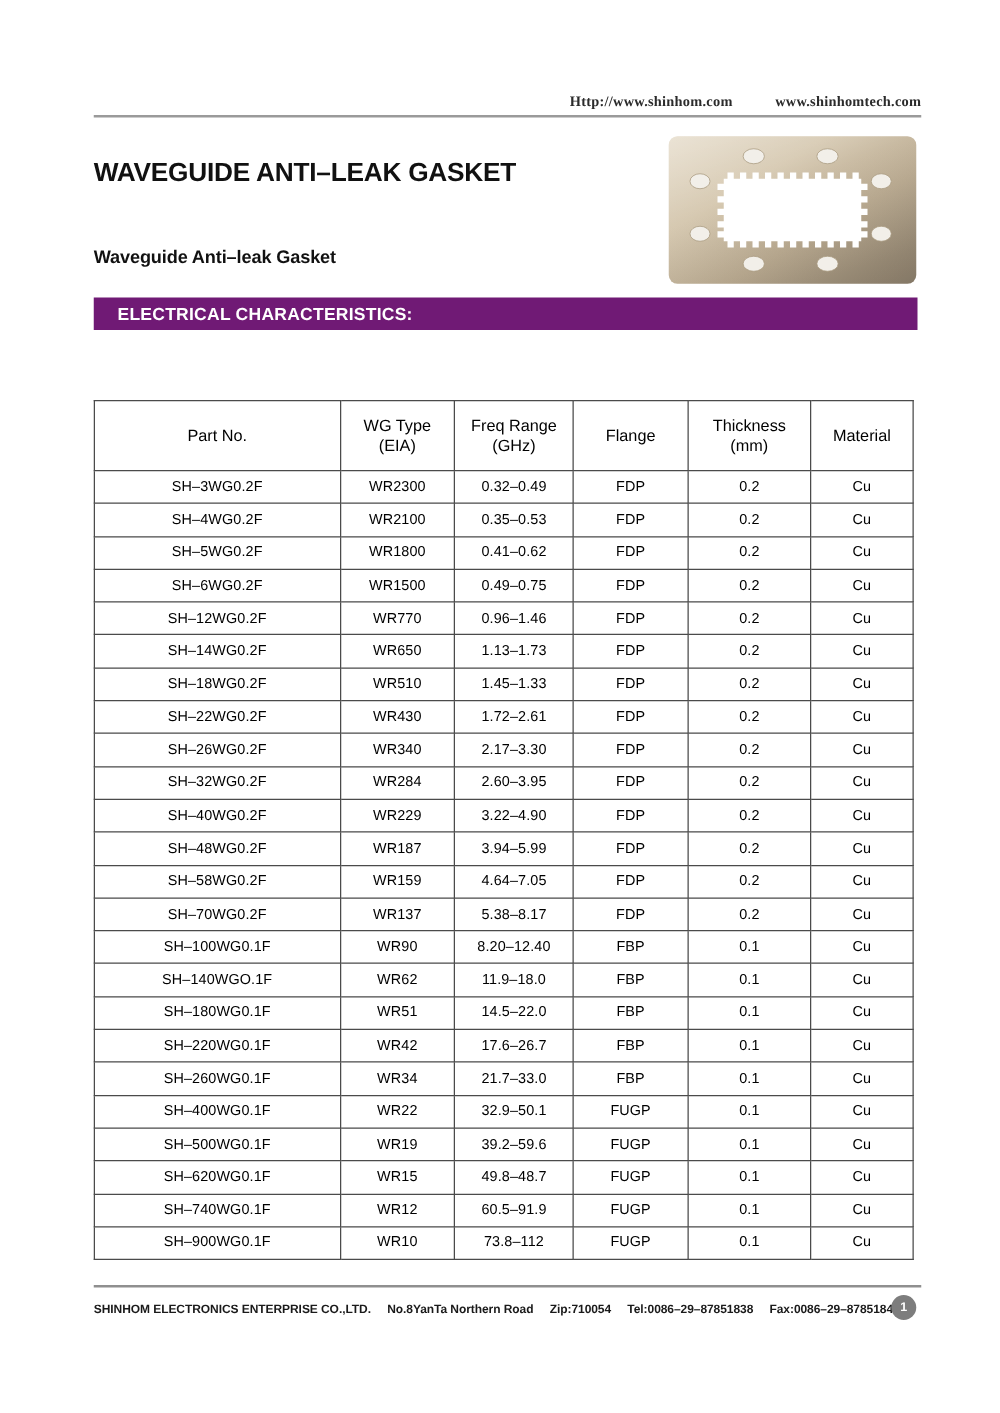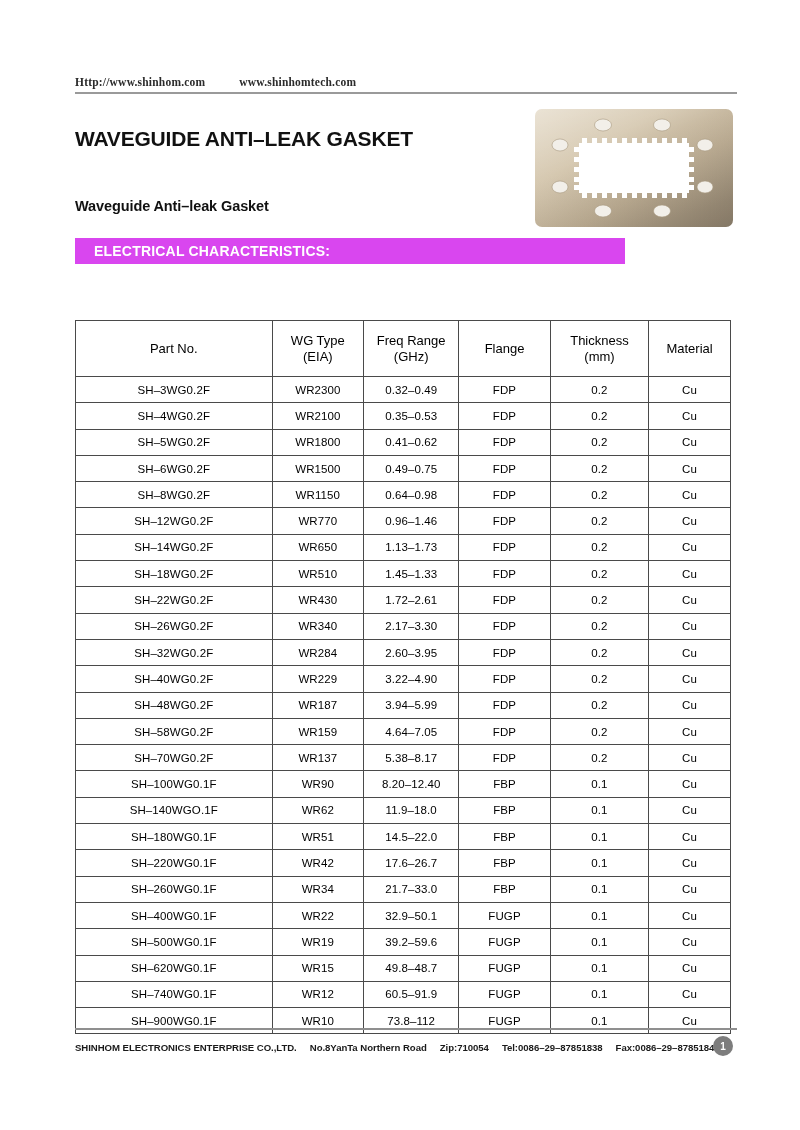--- a/index.html
+++ b/index.html
@@ -23,20 +23,21 @@
     height: 1130px;
     box-sizing: border-box;
   }
 
   
   .top-links {
     position: absolute;
     top: 76px;
     left: 75px;
     width: 662px;
+    text-align: right;
     font-family: "Liberation Serif", serif;
     font-size: 11.5px;
     font-weight: bold;
     color: #2b2b2b;
     letter-spacing: 0.2px;
     white-space: nowrap;
   }
   .top-links .url-primary { margin-right: 34px; }
 
   .header-rule {
@@ -79,23 +80,23 @@
     width: 202px;
     height: 122px;
   }
   .product-photo svg { display: block; }
 
   
   .section-banner {
     position: absolute;
     top: 238px;
     left: 75px;
-    width: 550px;
+    width: 659px;
     height: 26px;
-    background: #d946ef;
+    background: #701a75;
     display: flex;
     align-items: center;
   }
   .section-banner .banner-text {
     color: #ffffff;
     font-size: 14px;
     font-weight: bold;
     letter-spacing: 0.2px;
     margin-left: 19px;
     white-space: nowrap;
@@ -346,28 +347,20 @@
           </tr>
           <tr>
             <td>SH–6WG0.2F</td>
             <td>WR1500</td>
             <td>0.49–0.75</td>
             <td>FDP</td>
             <td>0.2</td>
             <td>Cu</td>
           </tr>
           <tr>
-            <td>SH–8WG0.2F</td>
-            <td>WR1150</td>
-            <td>0.64–0.98</td>
-            <td>FDP</td>
-            <td>0.2</td>
-            <td>Cu</td>
-          </tr>
-          <tr>
             <td>SH–12WG0.2F</td>
             <td>WR770</td>
             <td>0.96–1.46</td>
             <td>FDP</td>
             <td>0.2</td>
             <td>Cu</td>
           </tr>
           <tr>
             <td>SH–14WG0.2F</td>
             <td>WR650</td>

